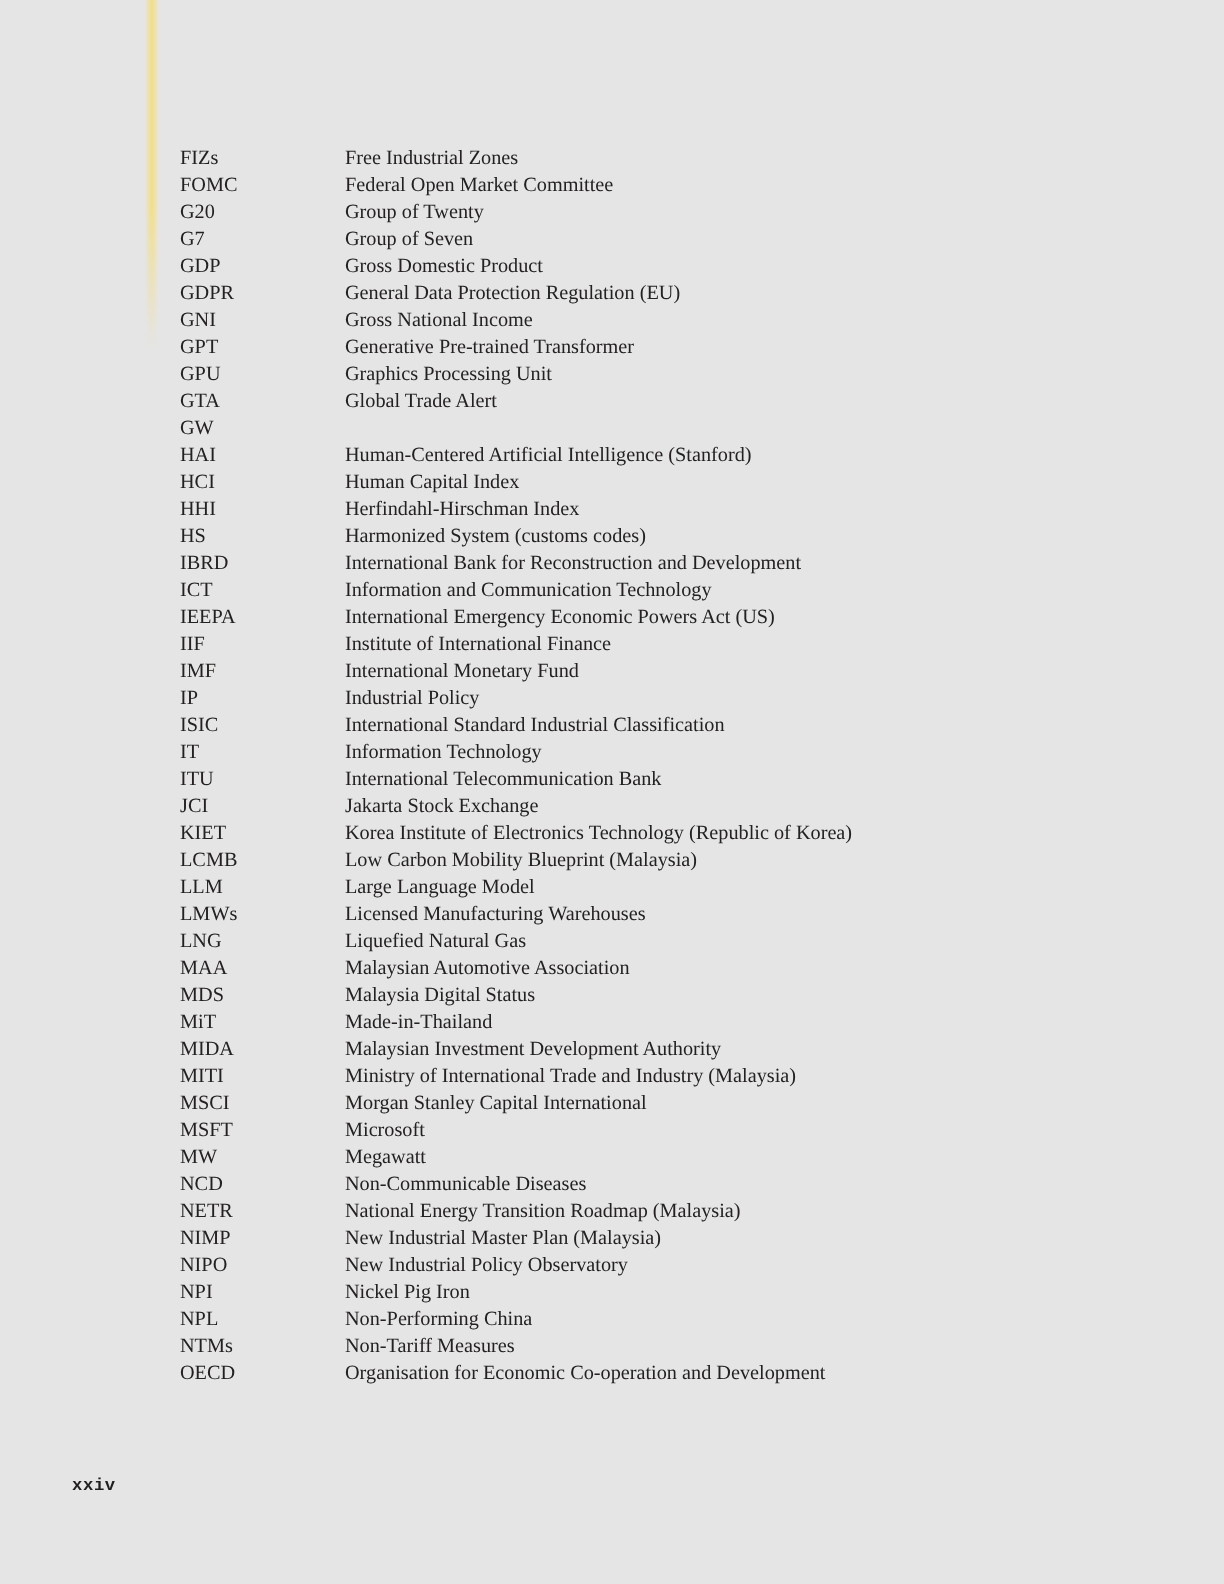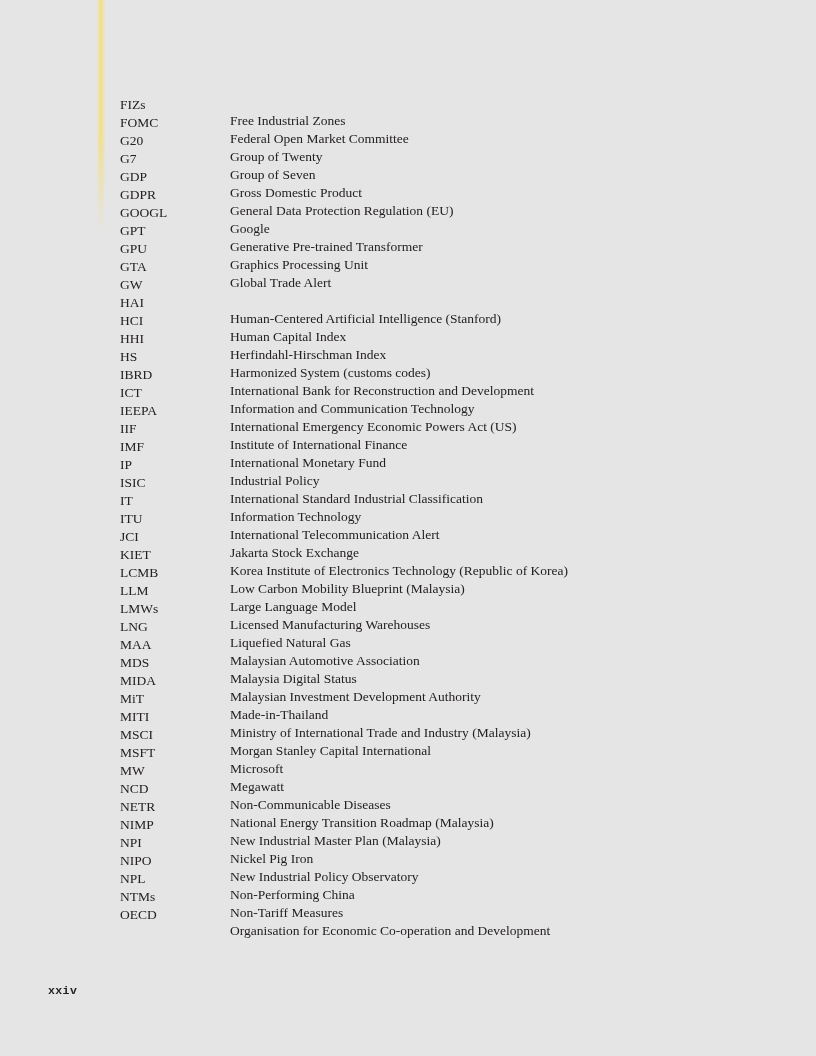--- a/index.html
+++ b/index.html
@@ -43,21 +43,20 @@
     color: #242120;
   }
   .abbr-code {
     flex: 0 0 110px;
     width: 110px;
     white-space: nowrap;
   }
   .abbr-def {
     flex: 1 1 auto;
     white-space: nowrap;
-    margin-top: 16px;
   }
   .page-number {
     position: absolute;
     left: 48px;
     top: 984px;
     font-family: Liberation Mono, monospace;
     font-weight: bold;
     font-size: 11.5px;
     letter-spacing: 0.4px;
     color: #221f1f;
@@ -89,22 +88,22 @@
     </div>
       <div class="abbr-row">
       <span class="abbr-code">GDP</span>
       <span class="abbr-def">Gross Domestic Product</span>
     </div>
       <div class="abbr-row">
       <span class="abbr-code">GDPR</span>
       <span class="abbr-def">General Data Protection Regulation (EU)</span>
     </div>
       <div class="abbr-row">
-      <span class="abbr-code">GOOGL</span>
-      <span class="abbr-def">Google</span>
+      <span class="abbr-code">GNI</span>
+      <span class="abbr-def">Gross National Income</span>
     </div>
       <div class="abbr-row">
       <span class="abbr-code">GPT</span>
       <span class="abbr-def">Generative Pre-trained Transformer</span>
     </div>
       <div class="abbr-row">
       <span class="abbr-code">GPU</span>
       <span class="abbr-def">Graphics Processing Unit</span>
     </div>
       <div class="abbr-row">
@@ -157,21 +156,21 @@
       <div class="abbr-row">
       <span class="abbr-code">ISIC</span>
       <span class="abbr-def">International Standard Industrial Classification</span>
     </div>
       <div class="abbr-row">
       <span class="abbr-code">IT</span>
       <span class="abbr-def">Information Technology</span>
     </div>
       <div class="abbr-row">
       <span class="abbr-code">ITU</span>
-      <span class="abbr-def">International Telecommunication Alert</span>
+      <span class="abbr-def">International Telecommunication Bank</span>
     </div>
       <div class="abbr-row">
       <span class="abbr-code">JCI</span>
       <span class="abbr-def">Jakarta Stock Exchange</span>
     </div>
       <div class="abbr-row">
       <span class="abbr-code">KIET</span>
       <span class="abbr-def">Korea Institute of Electronics Technology (Republic of Korea)</span>
     </div>
       <div class="abbr-row">
@@ -192,28 +191,28 @@
     </div>
       <div class="abbr-row">
       <span class="abbr-code">MAA</span>
       <span class="abbr-def">Malaysian Automotive Association</span>
     </div>
       <div class="abbr-row">
       <span class="abbr-code">MDS</span>
       <span class="abbr-def">Malaysia Digital Status</span>
     </div>
       <div class="abbr-row">
+      <span class="abbr-code">MiT</span>
+      <span class="abbr-def">Made-in-Thailand</span>
+    </div>
+      <div class="abbr-row">
       <span class="abbr-code">MIDA</span>
       <span class="abbr-def">Malaysian Investment Development Authority</span>
     </div>
       <div class="abbr-row">
-      <span class="abbr-code">MiT</span>
-      <span class="abbr-def">Made-in-Thailand</span>
-    </div>
-      <div class="abbr-row">
       <span class="abbr-code">MITI</span>
       <span class="abbr-def">Ministry of International Trade and Industry (Malaysia)</span>
     </div>
       <div class="abbr-row">
       <span class="abbr-code">MSCI</span>
       <span class="abbr-def">Morgan Stanley Capital International</span>
     </div>
       <div class="abbr-row">
       <span class="abbr-code">MSFT</span>
       <span class="abbr-def">Microsoft</span>
@@ -228,28 +227,28 @@
     </div>
       <div class="abbr-row">
       <span class="abbr-code">NETR</span>
       <span class="abbr-def">National Energy Transition Roadmap (Malaysia)</span>
     </div>
       <div class="abbr-row">
       <span class="abbr-code">NIMP</span>
       <span class="abbr-def">New Industrial Master Plan (Malaysia)</span>
     </div>
       <div class="abbr-row">
+      <span class="abbr-code">NIPO</span>
+      <span class="abbr-def">New Industrial Policy Observatory</span>
+    </div>
+      <div class="abbr-row">
       <span class="abbr-code">NPI</span>
       <span class="abbr-def">Nickel Pig Iron</span>
     </div>
       <div class="abbr-row">
-      <span class="abbr-code">NIPO</span>
-      <span class="abbr-def">New Industrial Policy Observatory</span>
-    </div>
-      <div class="abbr-row">
       <span class="abbr-code">NPL</span>
       <span class="abbr-def">Non-Performing China</span>
     </div>
       <div class="abbr-row">
       <span class="abbr-code">NTMs</span>
       <span class="abbr-def">Non-Tariff Measures</span>
     </div>
       <div class="abbr-row">
       <span class="abbr-code">OECD</span>
       <span class="abbr-def">Organisation for Economic Co-operation and Development</span>

